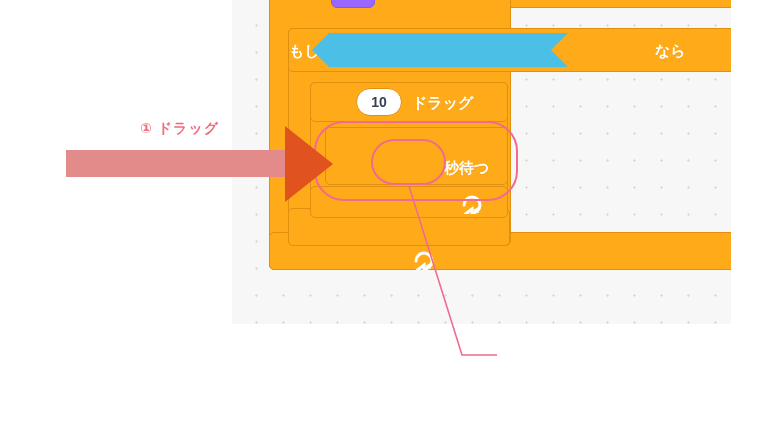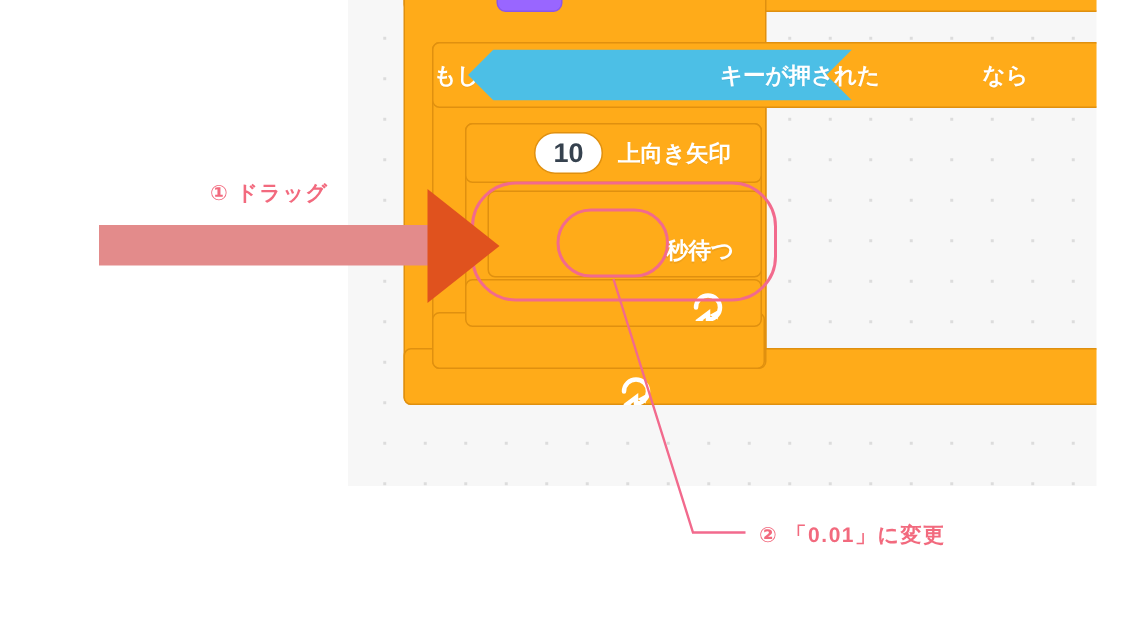--- a/index.html
+++ b/index.html
@@ -150,21 +150,21 @@
     text-shadow: 0 1px 0 rgba(0,0,0,0.06);
   }
 
   
   .numfield {
     position: absolute;
     background: #ffffff;
     border: 1px solid #e0900f;
     border-radius: 14px;
     color: #36424f;
-    font-size: 18px;
+    font-size: 14px;
     font-weight: bold;
     text-align: center;
     line-height: 26px;
     height: 28px;
     box-sizing: border-box;
   }
 
   
   .hexwrap {
     position: absolute;
@@ -286,31 +286,30 @@
     <div class="blk" id="ifC"></div>
     <div class="blk" id="ifTopArm"></div>
     <div class="blk" id="ifBottomArm"></div>
 
     <span class="blabel" style="left:57px; top:43px;">もし</span>
 
     <div class="hexwrap">
       <svg class="hexsvg" width="256" height="34" viewBox="0 0 256 34">
         <polygon points="17,0 256,0 239,17 256,34 17,34 0,17" fill="#4cbfe6"></polygon>
       </svg>
-      <span class="blabel" style="left:168px; top:10px;">キーが押された</span>
     </div>
 
     <span class="blabel" style="left:423px; top:43px;">なら</span>
 
     <div class="blk" id="repC"></div>
     <div class="blk" id="repTopArm"></div>
     <div class="blk" id="repBottomArm"></div>
 
     <div class="numfield" style="left:124px; top:88px; width:46px;">10</div>
-    <span class="blabel" style="left:180px; top:95px;">上向き矢印</span>
+    <span class="blabel" style="left:180px; top:95px;">ドラッグ</span>
 
     <svg class="looparrow" style="left:228px; top:192px;" width="24" height="22" viewBox="0 0 24 22">
       <path d="M4 13 A8 8 0 1 1 12 21 L12 17 L6 21.5 L12 26 L12 21" fill="none" stroke="#ffffff" stroke-width="3" stroke-linecap="round"></path>
       <path d="M18.5 15 L18.5 21 L13 18 Z" fill="#ffffff"></path>
     </svg>
 
     <div class="blk" id="waitBlk"></div>
     <span class="blabel" style="left:212px; top:160px;">秒待つ</span>
 
     <svg class="looparrow" style="left:180px; top:248px;" width="24" height="22" viewBox="0 0 24 22">
@@ -325,15 +324,14 @@
 
   <div id="dragArrowShaft"></div>
   <div id="dragArrowHead"></div>
 
   <span class="anno-text" id="annoDrag">① ドラッグ</span>
 
   <svg id="leaderSvg">
     <polyline points="409,186 462,355 497,355" fill="none" stroke="#f26a8d" stroke-width="1.6"></polyline>
   </svg>
 
-  <span class="anno-text" id="annoChange">② 「0.01」に変更</span>
 
 </div>
 
 </body></html>

